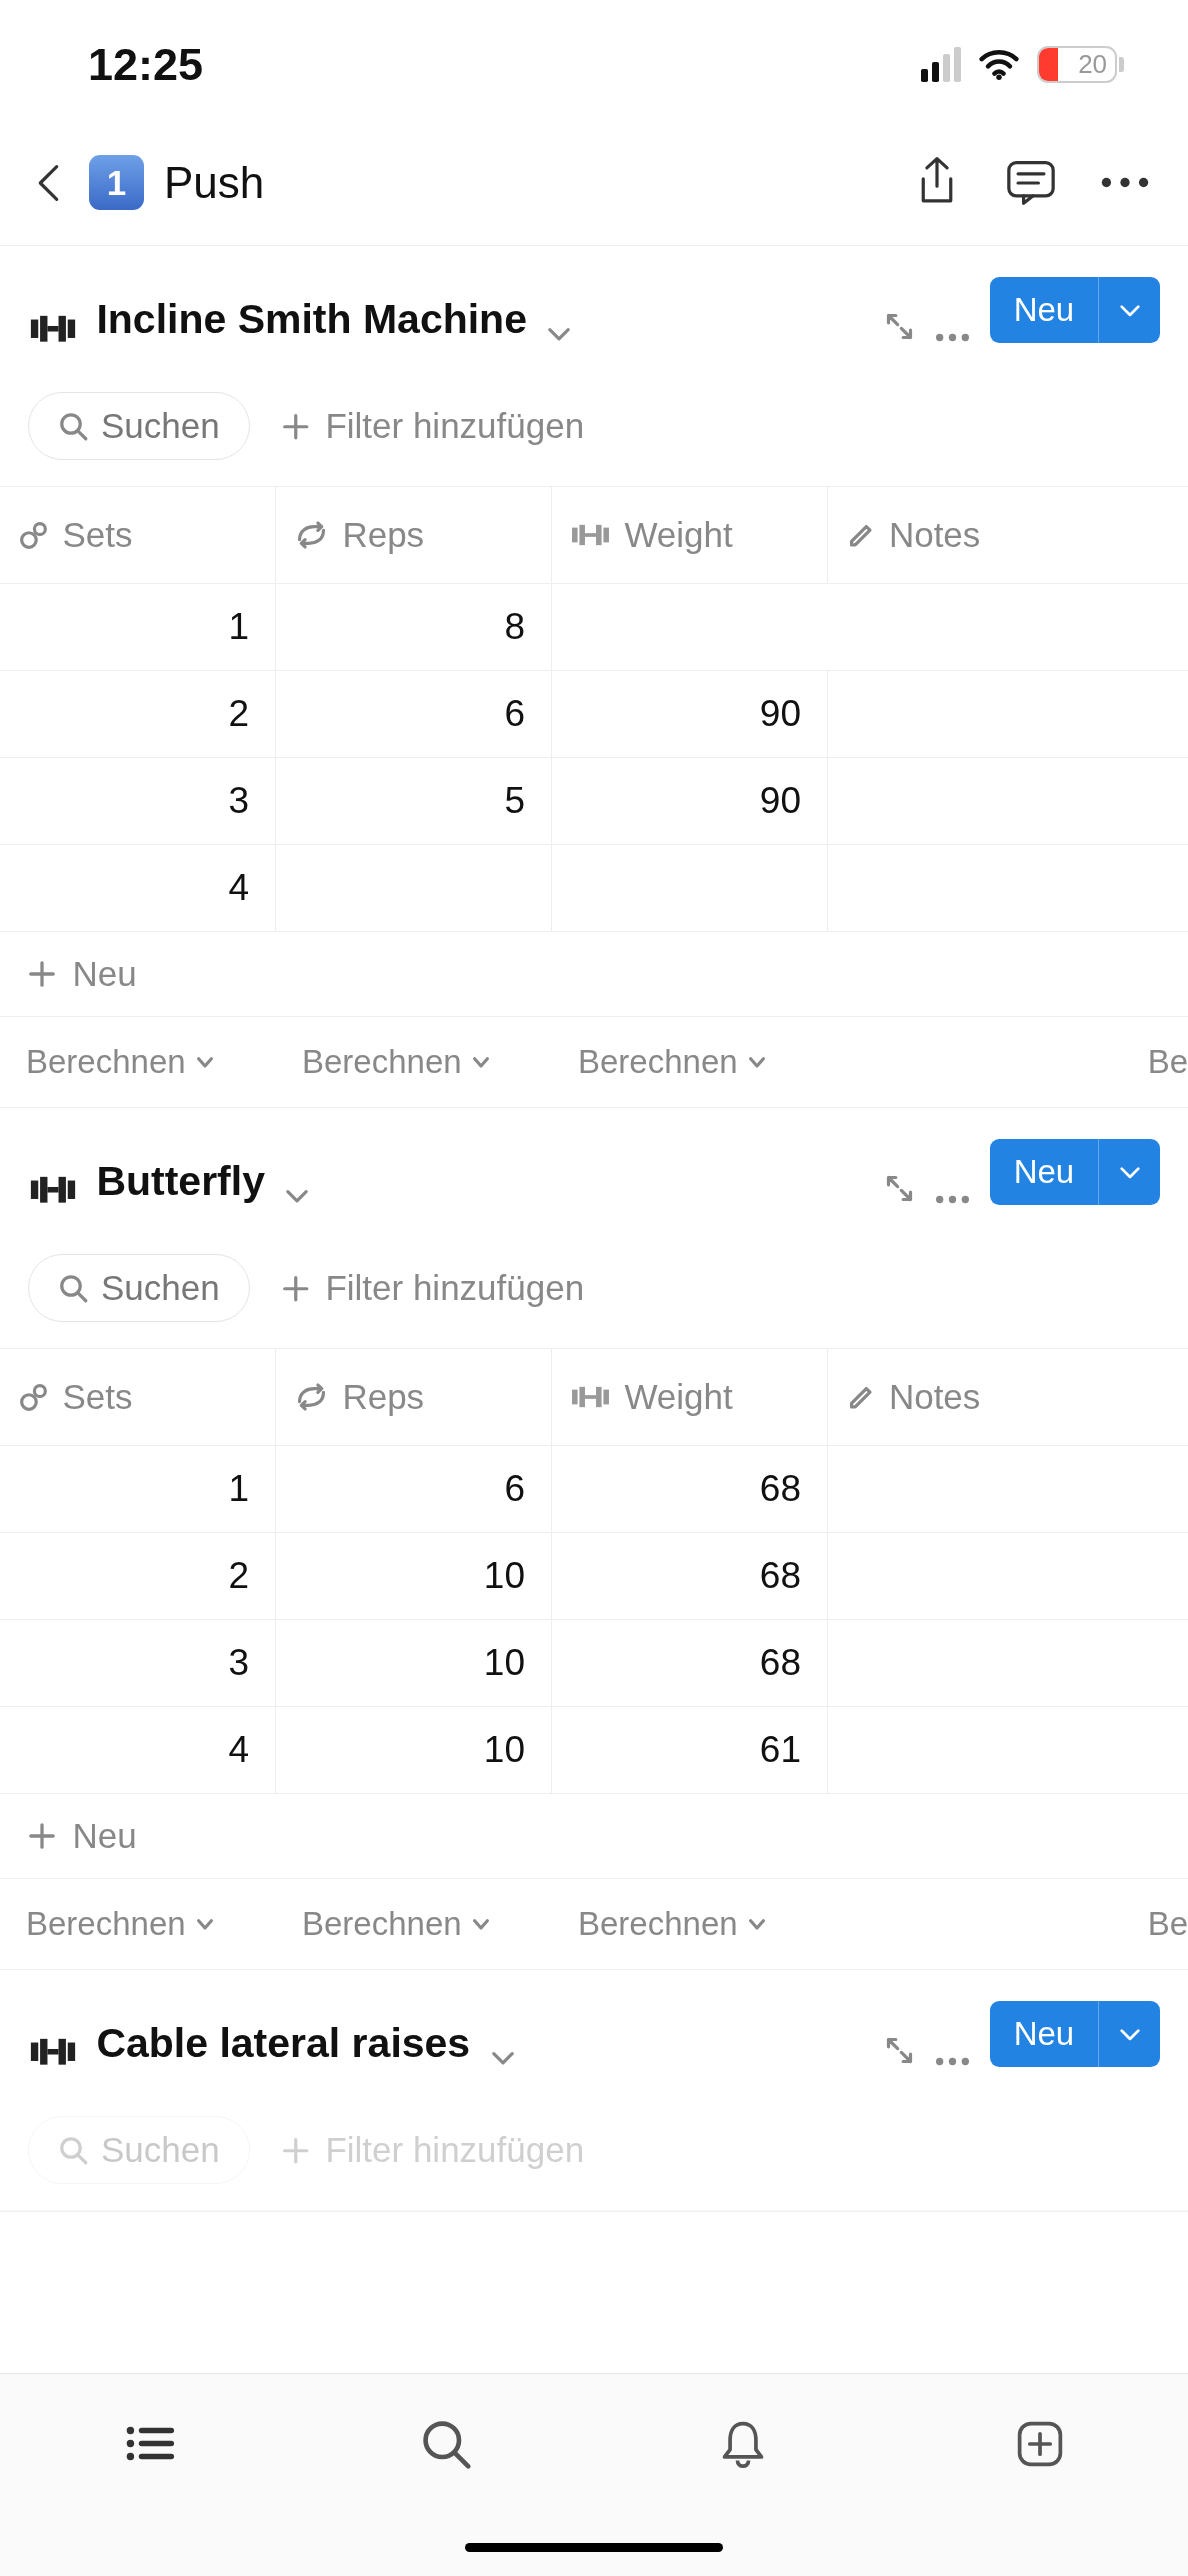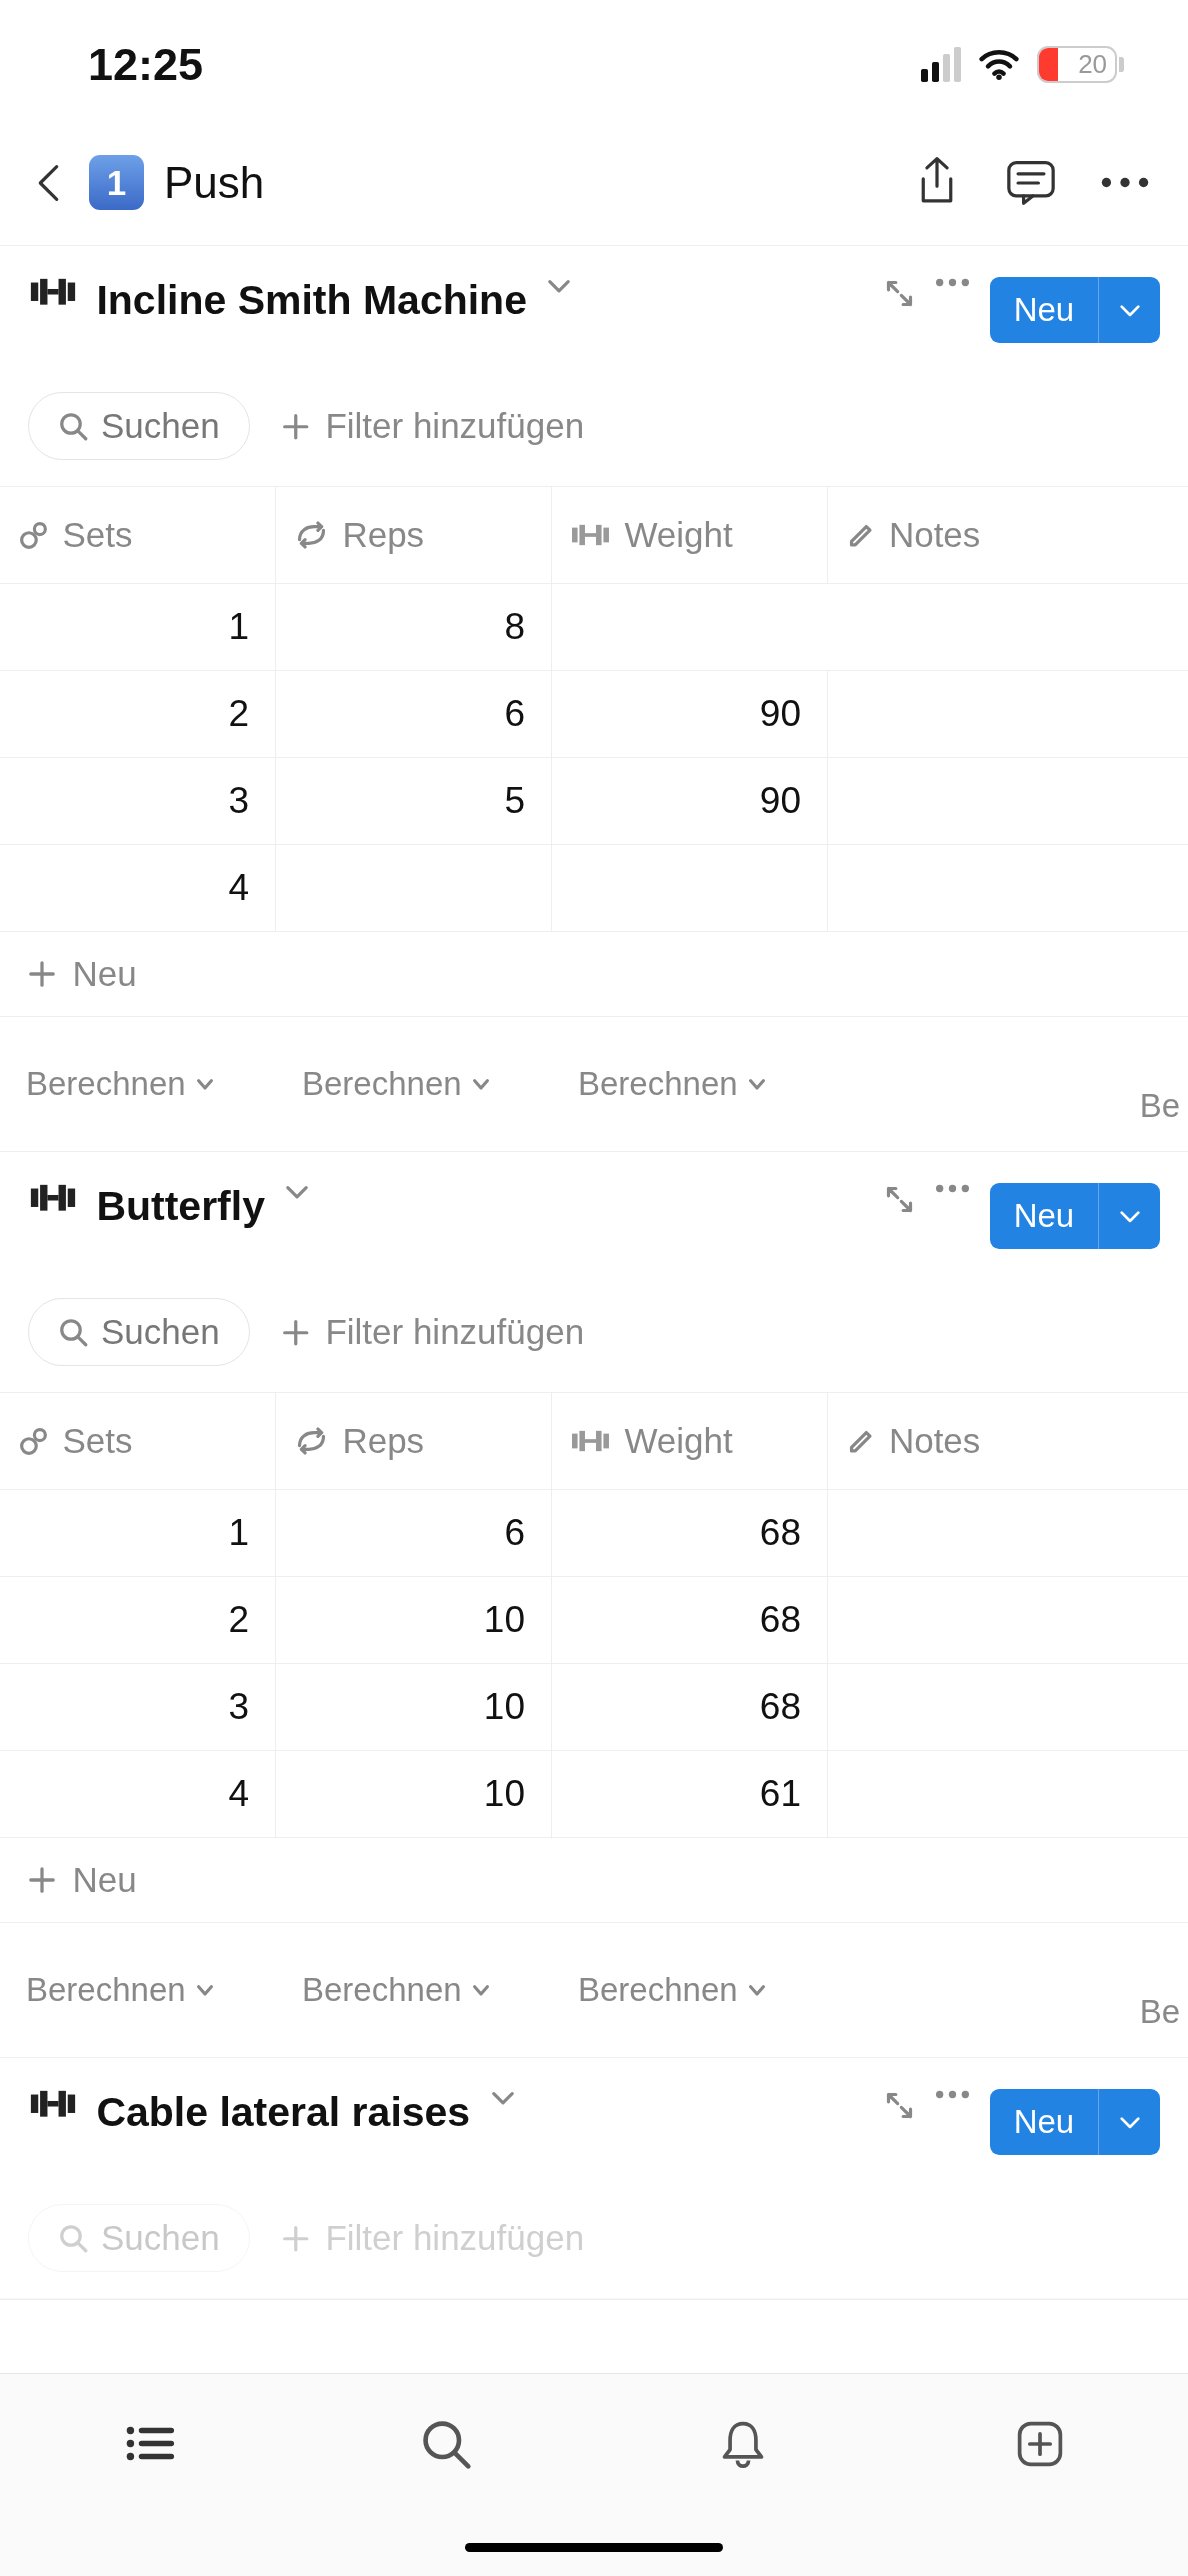--- a/index.html
+++ b/index.html
@@ -22,21 +22,21 @@
   
   .nav-bar { display: flex; align-items: center; padding: 35px 37px 35px 28px; border-bottom: 1.8px solid #eee; gap: 20px; }
   .nav-back { width: 41px; height: 41px; display:flex; align-items:center; justify-content:center; }
   .nav-badge { width: 55px; height: 55px; border-radius: 11px; background: linear-gradient(180deg,#6ea0e8,#3b6ac7); color:#fff; display:flex; align-items:center; justify-content:center; font-size:35px; font-weight:600; }
   .nav-title { font-size: 44px; font-weight: 500; flex: 1; }
   .nav-actions { display: flex; align-items: center; gap: 42px; }
   .nav-action-btn { width: 52px; height: 52px; display:flex; align-items:center; justify-content:center; }
 
   
   .exercise { border-bottom: 1.8px solid #eee; }
-  .exercise-header { display: flex; align-items: flex-start; padding: 31px 28px; gap: 18.4px; }
+  .exercise-header { display: flex; align-items: flex-end; padding: 31px 28px; gap: 18.4px; }
   .dumbbell-icon { width: 50px; height: 29.5px; }
   .exercise-title { font-size: 41px; font-weight: 700; }
   .header-spacer { flex: 1; }
   .expand-btn { color:#888; }
   .dots-btn { color:#888; display:flex; gap:5.5px; letter-spacing:3.7px; font-size:37px;}
   .neu-btn { display:flex; align-items:center; background:#2383e2; border-radius:9.2px; overflow:hidden; height:66px; }
   .neu-btn-label { color:#fff; font-size:33px; font-weight:500; padding: 0 24px; }
   .neu-btn-chevron { border-left: 0.9px solid rgba(255,255,255,0.3); height:100%; display:flex; align-items:center; padding: 0 18.4px; }
 
   .filter-row { display:flex; align-items:center; gap: 31px; padding: 18.4px 28px 26px 28px; border-bottom: 1.8px solid #eee;}
@@ -53,21 +53,21 @@
   .col-weight { width: 276px; }
   .col-notes { flex:1; }
 
   .tr { display:flex; border-bottom:1.8px solid #eee; }
   .td { padding: 22px 26px; font-size:37px; border-right:1.8px solid #eee; text-align:right; }
   .td:last-child{border-right:none;}
   
   .new-row { display:flex; align-items:center; gap:16.6px; padding:22px 28px; color:#888; font-size:35px; border-bottom:1.8px solid #eee;}
   .calc-row { display:flex; padding: 18.4px 0; }
   .calc-cell { width:276px; padding: 7.4px 26px; display:flex; align-items:center; gap:9.2px; color:#888; font-size:33px;}
-  .calc-cell-last { flex:1; text-align:right; justify-content:flex-end; padding-right: 8px; overflow:hidden;margin-top:44px;}
+  .calc-cell-last { flex:1; text-align:right; justify-content:flex-end; padding-right: 0; overflow:hidden;}
 
   
   .tab-bar { position:absolute; bottom:0; left:0; right:0; height:203px; background:#fafafa; border-top:0.9px solid #e5e5e5; display:flex; justify-content:space-around; align-items:flex-start; padding-top:42px; }
   .tab-item { width:55px; height:55px; display:flex; align-items:center; justify-content:center; }
   .home-indicator { position:absolute; bottom:24px; left:50%; transform:translateX(-50%); width:258px; height:9.2px; background:#000; border-radius:9.2px; }
 
   svg { display:block; }
   .icon-stroke { stroke:#333; stroke-width:3.5; fill:none; stroke-linecap:round; stroke-linejoin:round;}
   .icon-stroke-light { stroke:#888; stroke-width:3.5; fill:none; stroke-linecap:round; stroke-linejoin:round;}
   .content-area { height: calc(2576px - 120px - 203px - 1.8px); overflow:hidden; }

